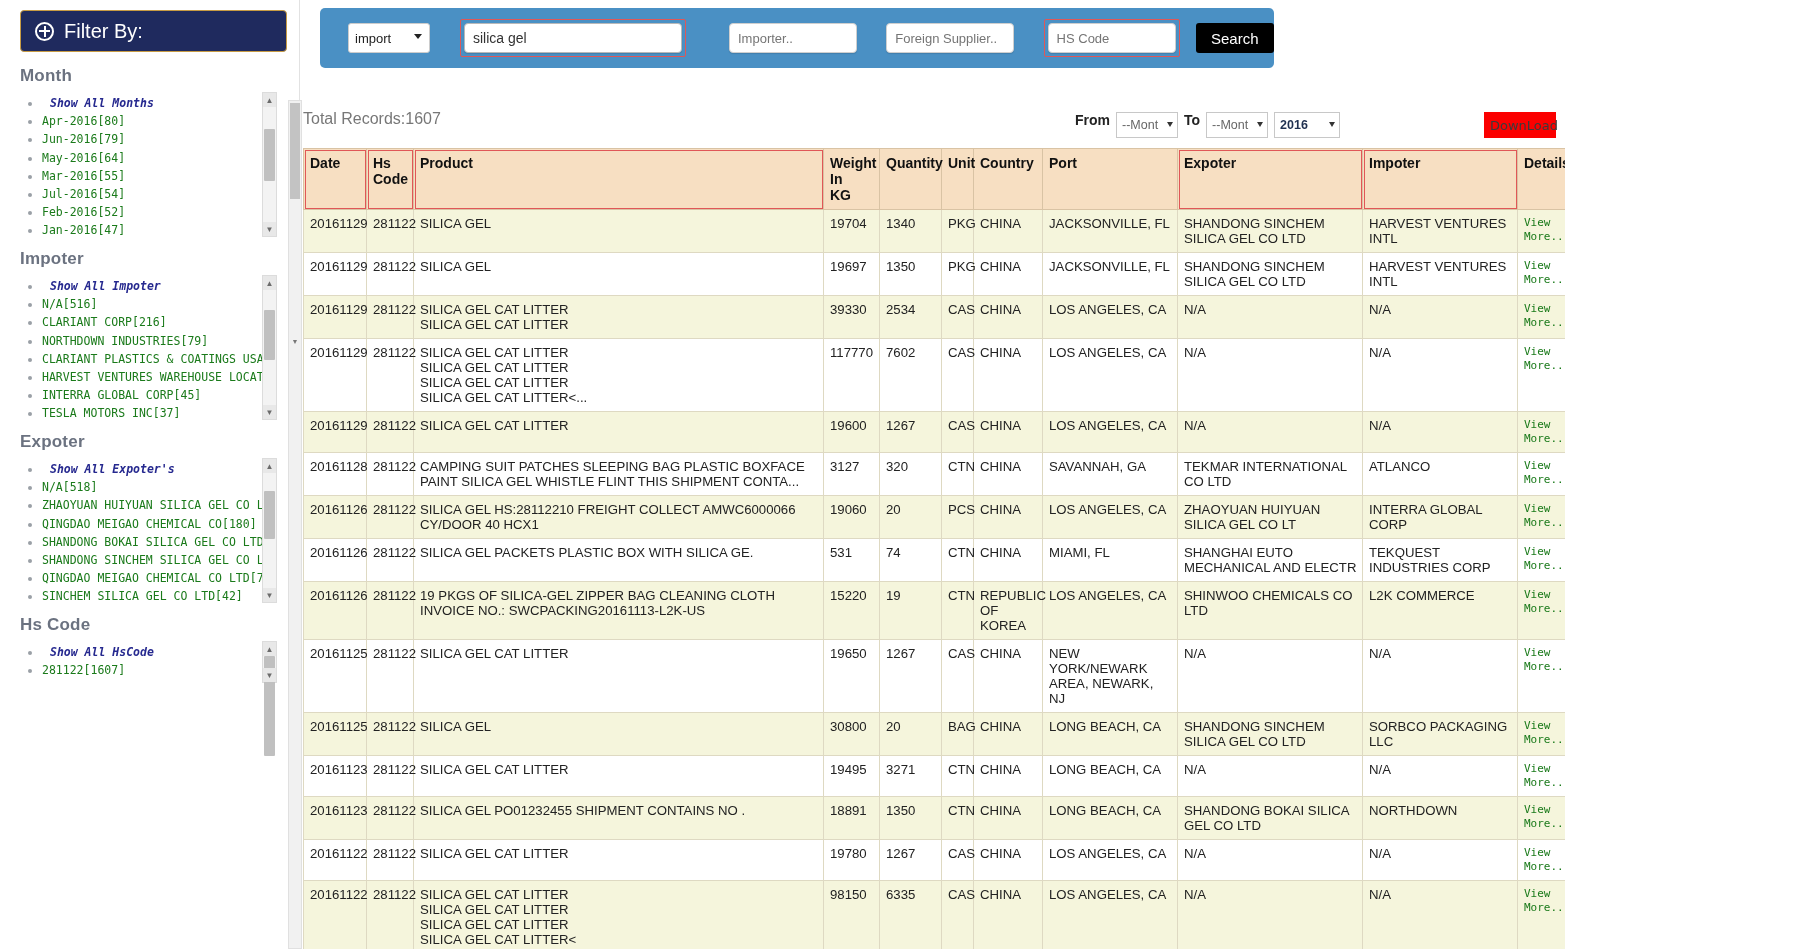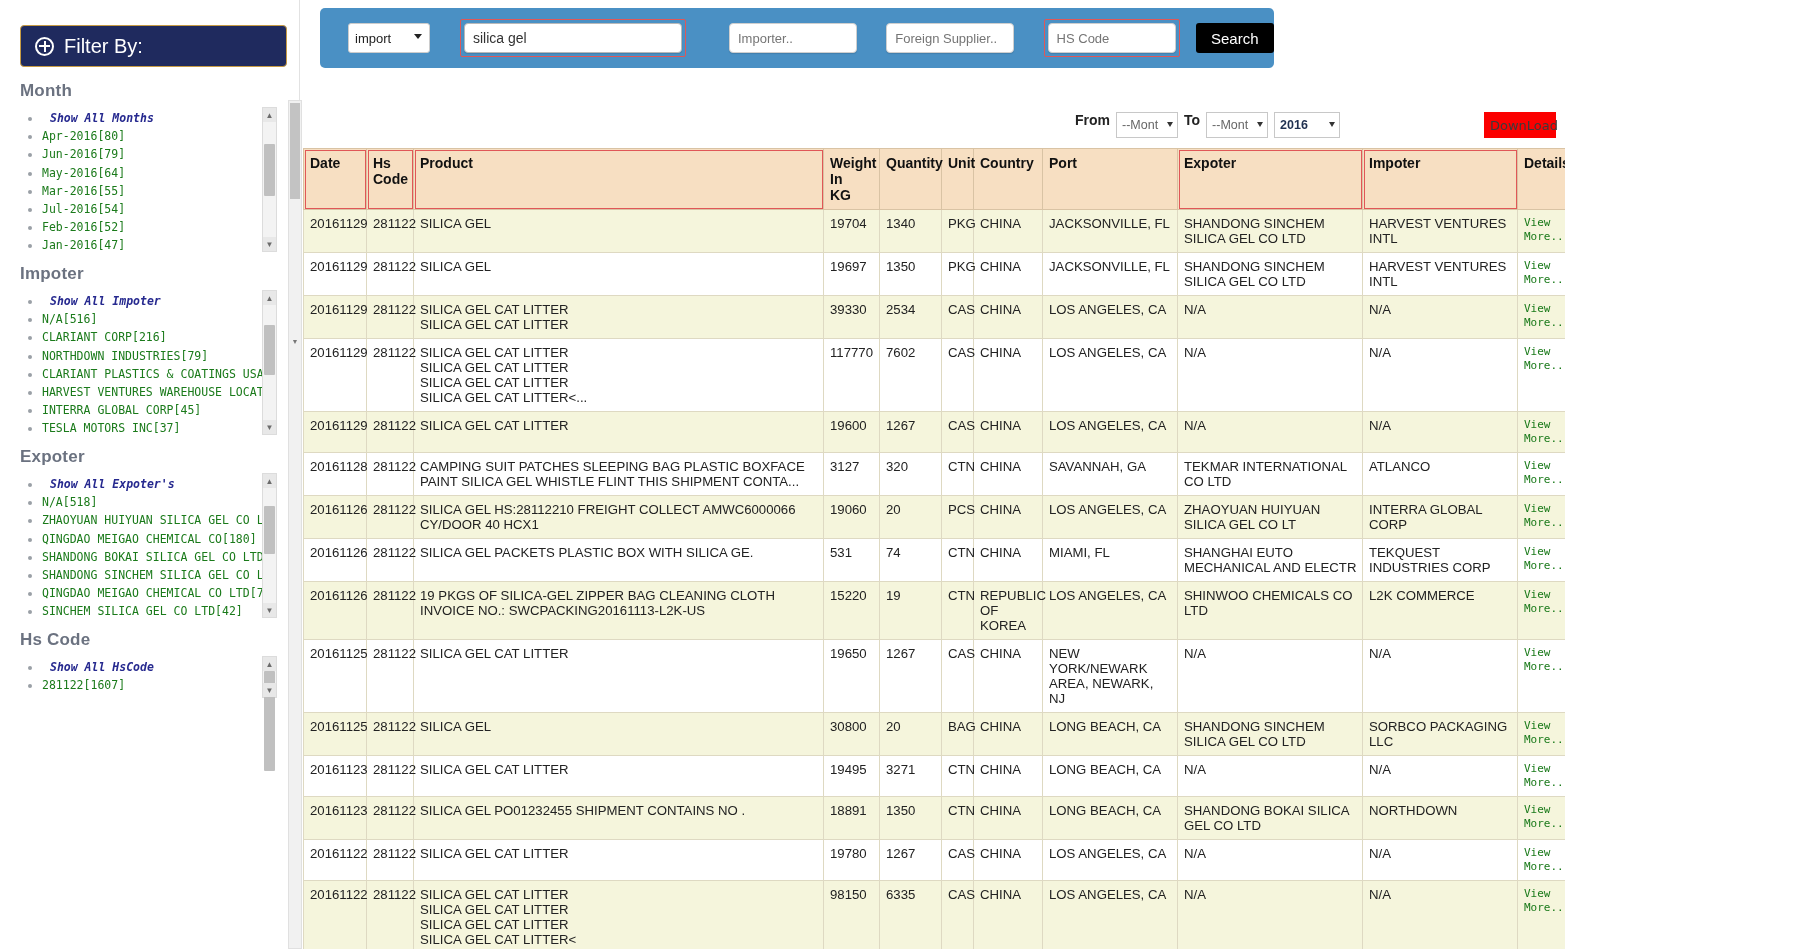--- a/index.html
+++ b/index.html
@@ -14,21 +14,21 @@
 
   
   #sidebar {
     position: absolute; left: 0; top: 0;
     width: 300px; height: 949px;
     background: #ffffff;
     border-right: 1px solid #e2e2e2;
     padding: 0;
   }
   .filter-header {
-    margin: 25px 12px 0 20px;
+    margin: 10px 12px 0 20px;
     height: 42px;
     background: #1f2a5e;
     border: 1px solid #c79b44;
     border-radius: 4px;
     display: flex; align-items: center;
     padding-left: 14px;
     color: #ffffff;
     font-size: 20px;
   }
   .plus-icon {
@@ -386,20 +386,21 @@
     <button class="btn-search">Search</button>
   </div>
 
   <div id="contentscroll">
     <div class="arrow up">▲</div>
     <div class="thumb"></div>
     <div class="arrow down">▼</div>
   </div>
 
   <div id="meta">
+    <div class="meta-line1">Total Records:1607</div>
   </div>
 
   <div id="daterange">
     <span>From</span>
     <span class="dsel mon">
       <select id="from-month"><option value="--Mont">--Mont</option><option value="Jan">Jan</option><option value="Feb">Feb</option><option value="Mar">Mar</option><option value="Apr">Apr</option><option value="May">May</option><option value="Jun">Jun</option><option value="Jul">Jul</option><option value="Aug">Aug</option><option value="Sep">Sep</option><option value="Oct">Oct</option><option value="Nov">Nov</option><option value="Dec">Dec</option></select>
       <span class="caret"></span>
     </span>
     <span>To</span>
     <span class="dsel mon">

